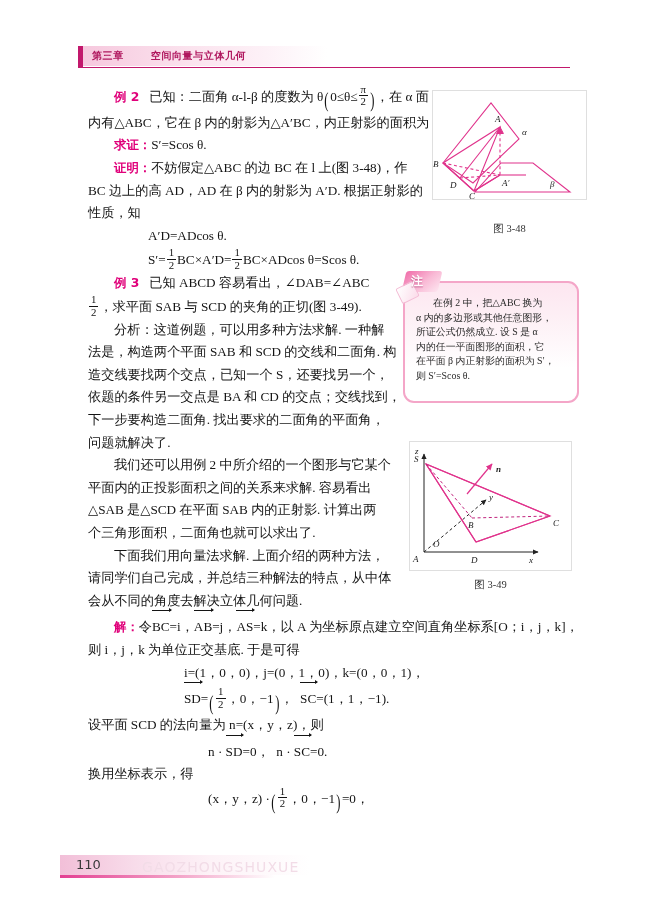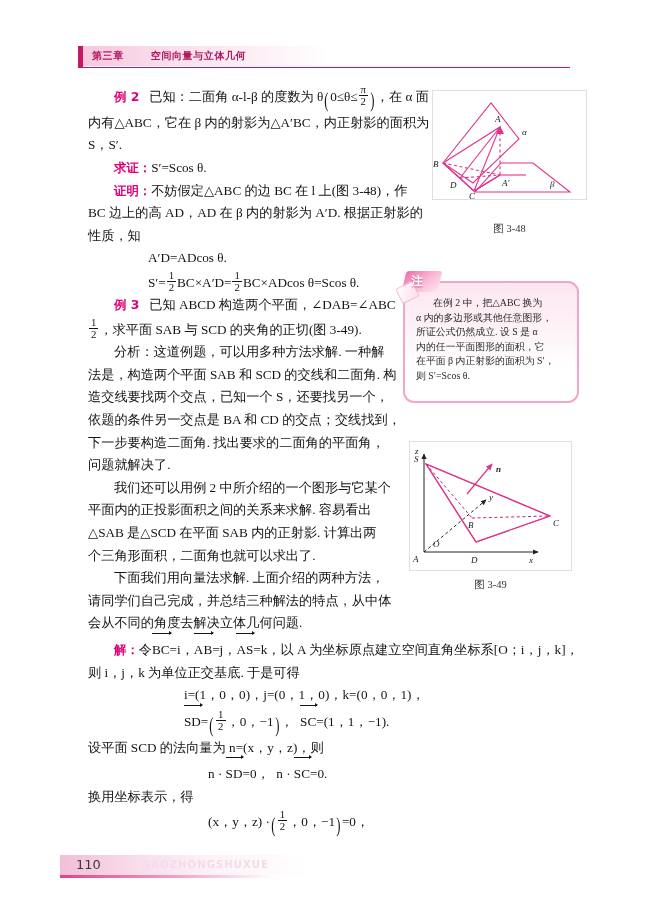--- a/index.html
+++ b/index.html
@@ -136,21 +136,21 @@
     background:linear-gradient(to right,#e33f92 0%,#f3a3c8 55%,#ffffff 100%);
   }
   .f-num{
     position:absolute; left:16px; top:2px;
     font-family:"DejaVu Sans","Liberation Sans",sans-serif;
     font-size:13px; font-weight:400; color:#3a3a3a;
   }
   .f-word{
     position:absolute; left:82px; top:4px;
     font-family:"DejaVu Sans","Liberation Sans",sans-serif;
-    font-size:10px; letter-spacing:1.1px; color:#f2dce7; font-weight:700;
+    font-size:14px; letter-spacing:1.1px; color:#f2dce7; font-weight:400;
   }
   svg{display:block;}
   text{font-family:"Liberation Serif","DejaVu Serif",serif;}
 </style>
 </head>
 <body>
 
 <div class="page">
 
   <div class="header">
@@ -163,21 +163,20 @@
   </div>
 
   <div class="col">
 
     <div class="ln ind">
       <span class="lbl">例 2</span>
       &nbsp;&nbsp;<span>已知：二面角 α-l-β 的度数为 θ</span><span class="par">(</span><span>0≤θ≤</span><span class="fr"><span class="n">π</span><span class="d">2</span></span><span class="par">)</span><span>，在 α 面</span>
     </div>
 
     <div class="ln">内有△ABC，它在 β 内的射影为△A′BC，内正射影的面积为</div>
-    <div class="ln">S，S′.</div>
 
     <div class="ln ind">
       <span class="lbl">求证：</span><span>S′=Scos θ.</span>
     </div>
 
     <div class="ln ind">
       <span class="lbl">证明：</span><span>不妨假定△ABC 的边 BC 在 l 上(图 3-48)，作</span>
     </div>
 
     <div class="ln">BC 边上的高 AD，AD 在 β 内的射影为 A′D. 根据正射影的</div>
@@ -186,21 +185,21 @@
     <div class="ln ctr5">
       <span>A′D=ADcos θ.</span>
     </div>
 
     <div class="ln ctr5">
       <span>S′=</span><span class="fr"><span class="n">1</span><span class="d">2</span></span><span>BC×A′D=</span><span class="fr"><span class="n">1</span><span class="d">2</span></span><span>BC×ADcos θ=Scos θ.</span>
     </div>
 
     <div class="ln ind">
       <span class="lbl">例 3</span>
-      &nbsp;&nbsp;<span>已知 ABCD 构造两个平面，∠DAB=∠ABC</span>
+      &nbsp;&nbsp;<span>已知 ABCD 容易看出，∠DAB=∠ABC</span>
     </div>
     <div class="ln">
       <span class="fr"><span class="n">1</span><span class="d">2</span></span><span>，求平面 SAB 与 SCD 的夹角的正切(图 3-49).</span>
     </div>
 
     <div class="ln ind">分析：这道例题，可以用多种方法求解. 一种解</div>
     <div class="ln">法是，构造两个平面 SAB 和 SCD 的交线和二面角. 构</div>
     <div class="ln">造交线要找两个交点，已知一个 S，还要找另一个，</div>
     <div class="ln">依题的条件另一交点是 BA 和 CD 的交点；交线找到，</div>
     <div class="ln">下一步要构造二面角. 找出要求的二面角的平面角，</div>

